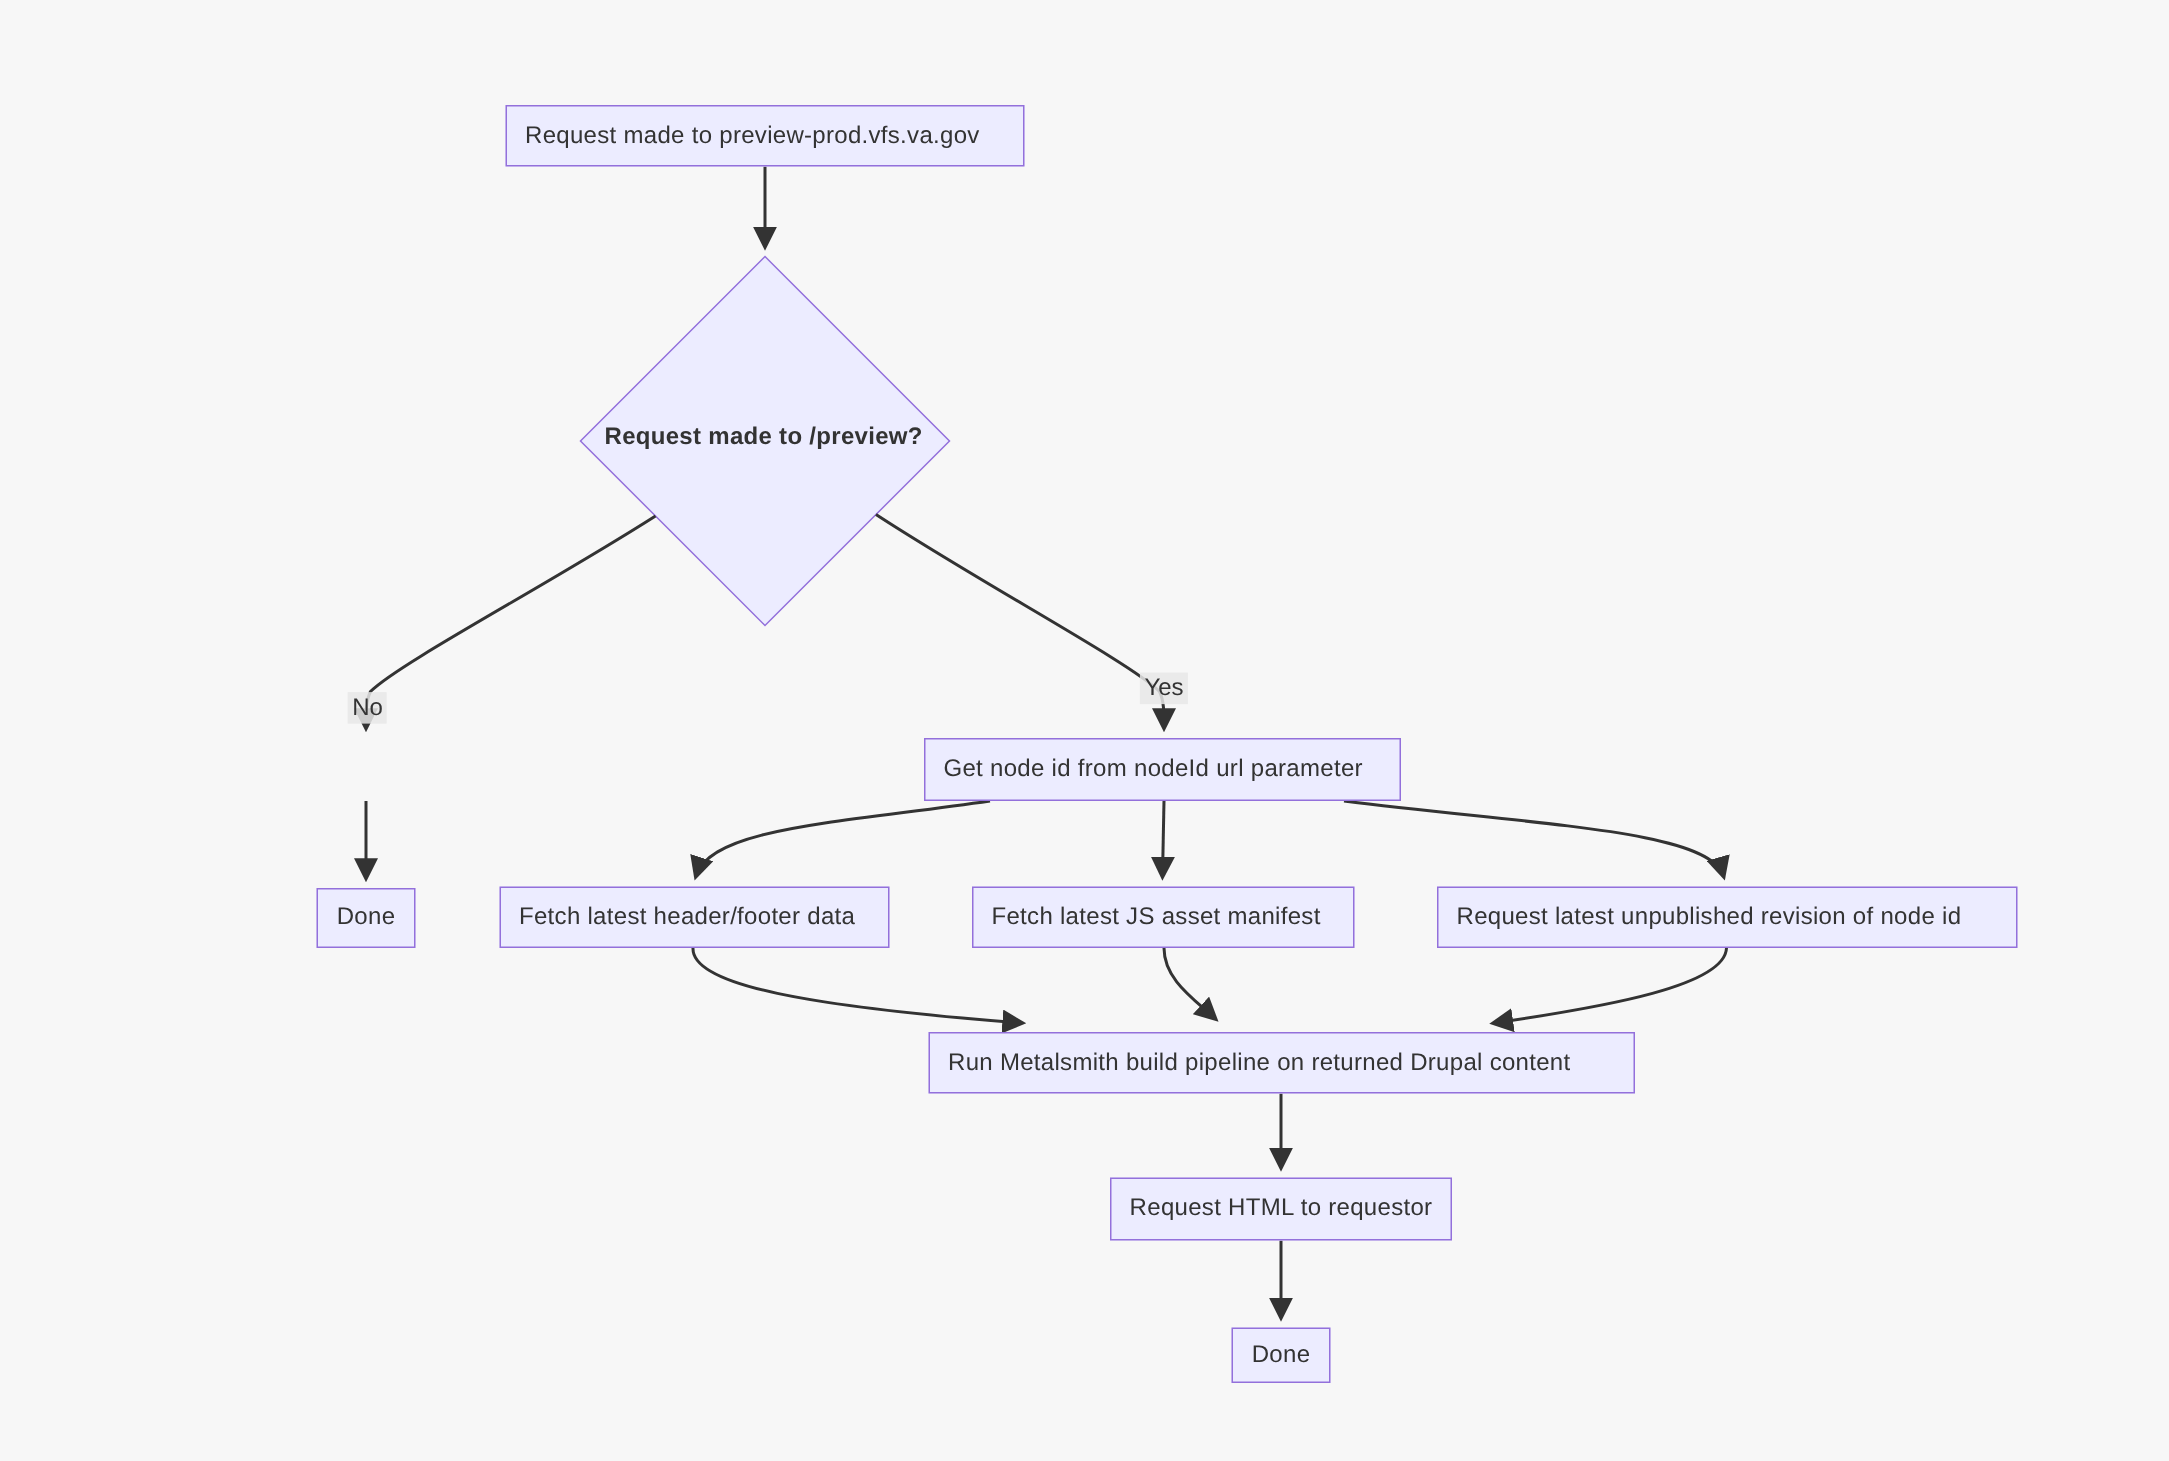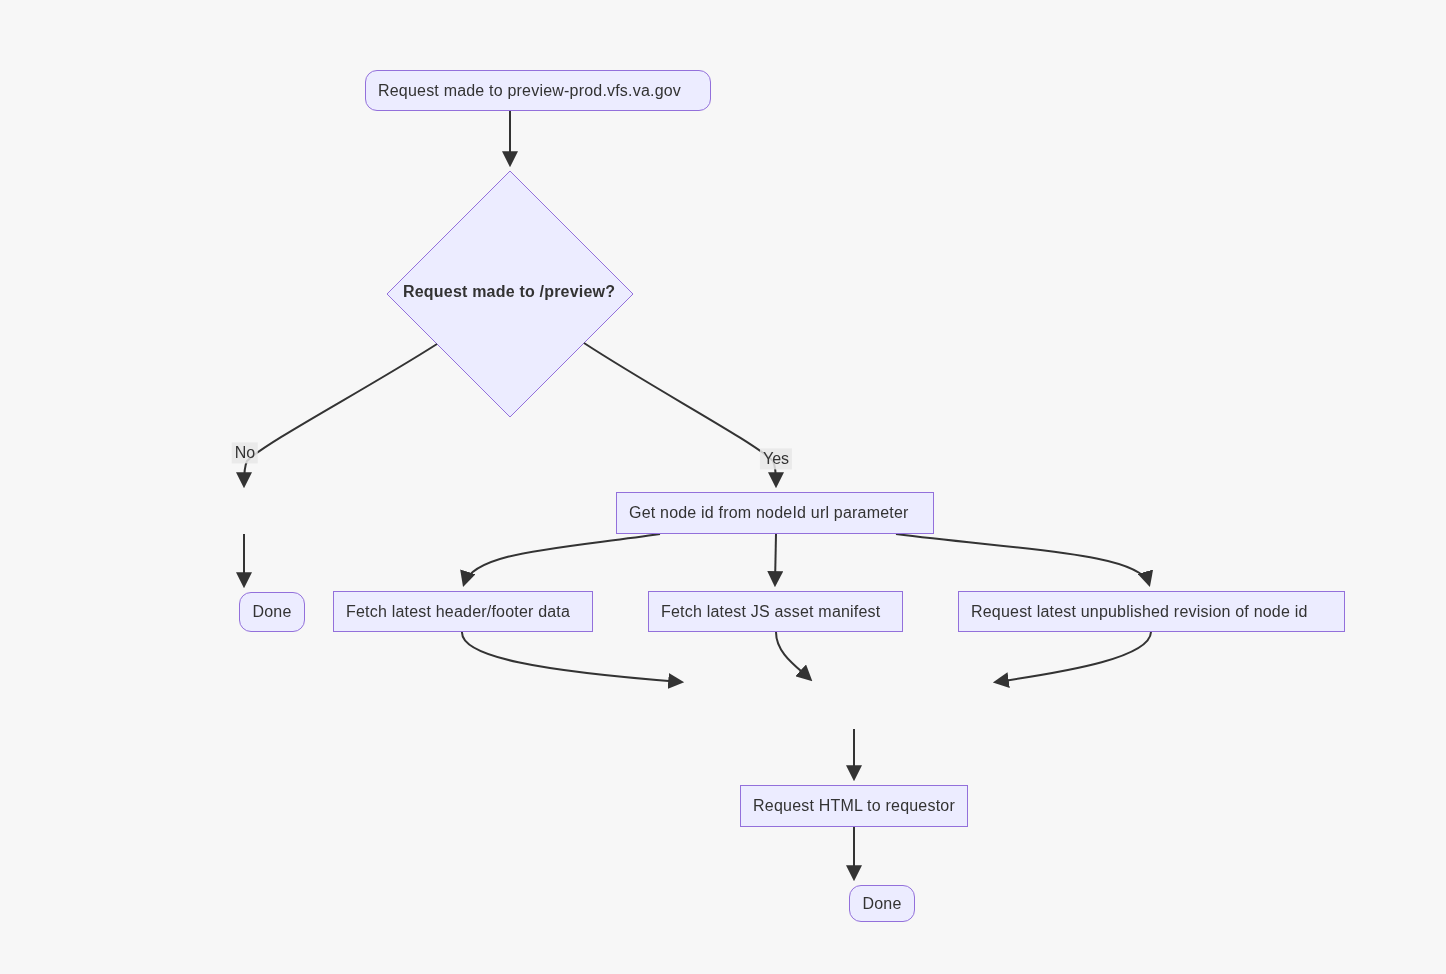--- a/index.html
+++ b/index.html
@@ -34,22 +34,21 @@
     overflow: hidden;
   }
   .node.clip {
     justify-content: flex-start;
     padding-left: 12px;
   }
   .node.center {
     justify-content: center;
   }
   .rounded {
-    border-radius: 12px;
-    margin-left: 28px;
+    border-radius: 0;
   }
   .diamond-label {
     position: absolute;
     color: #333333;
     font-size: 16px;
     letter-spacing: 0.2px;
     white-space: nowrap;
     overflow: hidden;
     background: transparent;
   }
@@ -101,22 +100,23 @@
   <div class="node center rounded" style="left:211px; top:592px; width:66px; height:40px;">Done</div>
 
   <div class="node clip" style="left:616px; top:492px; width:318px; height:42px;">Get node id from nodeId url parameter</div>
 
   <div class="node clip" style="left:333px; top:591px; width:260px; height:41px;">Fetch latest header/footer data</div>
 
   <div class="node clip" style="left:648px; top:591px; width:255px; height:41px;">Fetch latest JS asset manifest</div>
 
   <div class="node clip" style="left:958px; top:591px; width:387px; height:41px;">Request latest unpublished revision of node id</div>
 
+  <div class="node clip" style="left:619px; top:688px; width:471px; height:41px;">Run Metalsmith build pipeline on returned Drupal content</div>
 
   <div class="node center" style="left:740px; top:785px; width:228px; height:42px;">Request HTML to requestor</div>
 
   <div class="node center rounded" style="left:821px; top:885px; width:66px; height:37px;">Done</div>
 
-  <div class="edge-label" style="left:245px; top:453px;text-align:right;">No</div>
+  <div class="edge-label" style="left:245px; top:472px;text-align:right;">No</div>
 
   <div class="edge-label" style="left:776px; top:459px;">Yes</div>
 
 </div>
 
 </body></html>

